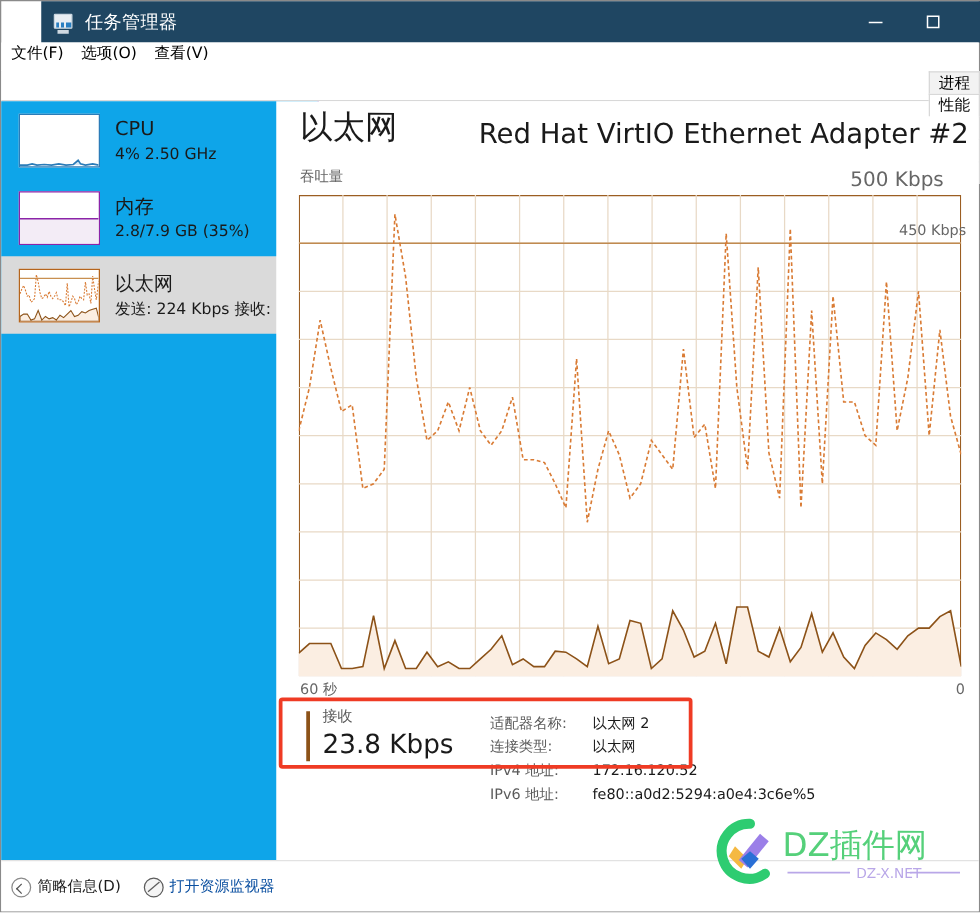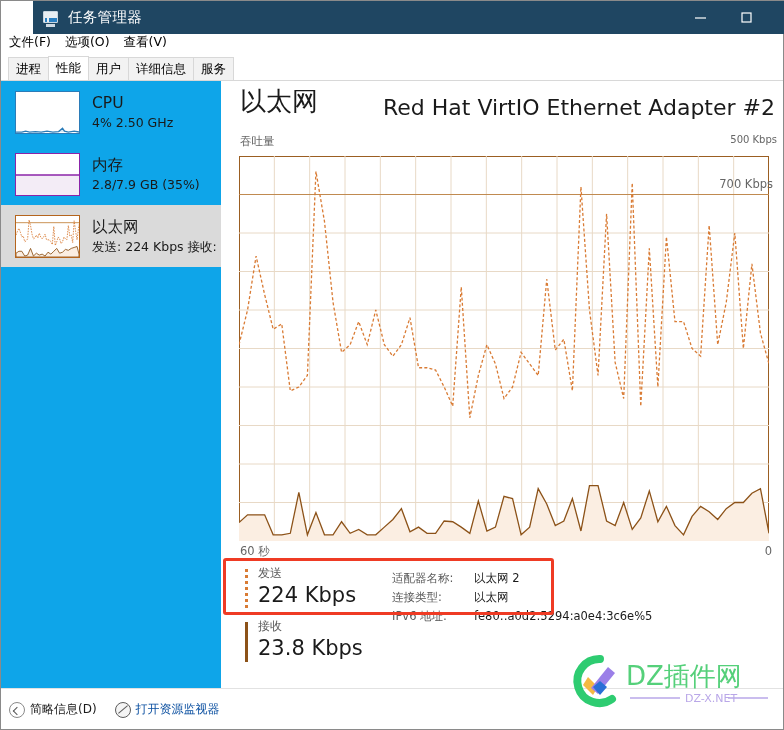--- a/index.html
+++ b/index.html
@@ -56,21 +56,21 @@
   }
   .menu-item {
     font-size: 12.5px; color: #000000; margin-right: 14px;
     font-family: "DejaVu Sans", "Liberation Sans", sans-serif;
   }
 
   
   .tabstrip {
     position: absolute; left: 0; top: 56px; width: 782px; height: 24px;
     display: flex; align-items: flex-end; padding-left: 7px;
-    border-bottom: 1px solid #d8d8d8; background: #ffffff;
+    border-bottom: 1px solid #d8d8d8; background: #ffffff; flex-direction: column;
   }
   .tab {
     height: 23px; padding: 0 7px; display: flex; align-items: center;
     font-size: 12.5px; color: #000000; border: 1px solid #d8d8d8;
     border-bottom: none; background: #f2f2f2; margin-right: -1px;
     font-family: "DejaVu Sans", "Liberation Sans", sans-serif;
   }
   .tab.active { background: #ffffff; position: relative; z-index: 2; height: 24px; }
 
   
@@ -107,21 +107,21 @@
   }
   .adapter-name {
     position: absolute; right: 8px; top: 14px; font-size: 22px; color: #1a1a1a;
     font-family: "DejaVu Sans", "Liberation Sans", sans-serif;
   }
   .axis-label {
     position: absolute; left: 19px; top: 53px; font-size: 11.5px; color: #666666;
     font-family: "DejaVu Sans", "Liberation Sans", sans-serif;
   }
   .axis-max {
-    position: absolute; right: 6px; top: 53px; font-size: 10px; color: #666666;
+    position: absolute; right: 28px; top: 53px; font-size: 16px; color: #666666;
     font-family: "DejaVu Sans", "Liberation Sans", sans-serif;
   }
   .chart-wrap { position: absolute; left: 18px; top: 75px; width: 530px; height: 385px; }
   .chart-wrap svg { display: block; }
   .chart-note {
     position: absolute; right: 10px; top: 96px; font-size: 11.5px; color: #666666;
     font-family: "DejaVu Sans", "Liberation Sans", sans-serif; pointer-events: none;
   }
   .x-left {
     position: absolute; left: 19px; top: 463px; font-size: 11.5px; color: #666666;
@@ -349,48 +349,47 @@
             <line x1="0" y1="308" x2="530" y2="308"></line>
             <line x1="0" y1="346.5" x2="530" y2="346.5"></line>
           </g>
         <line id="ref-line" x1="0" y1="38.5" x2="530" y2="38.5" stroke="#c08a50" stroke-width="1.2"></line>
         <polygon id="recv-area" fill="#fbeee2" stroke="none" points="0.00,366.52 8.55,358.82 17.10,358.82 25.65,358.82 34.19,378.84 42.74,378.84 51.29,377.30 59.84,336.49 68.39,378.84 76.94,356.51 85.48,378.84 94.03,378.84 102.58,365.75 111.13,377.30 119.68,373.45 128.23,378.84 136.77,378.84 145.32,371.14 153.87,363.44 162.42,352.66 170.97,375.76 179.52,371.14 188.06,377.30 196.61,377.30 205.16,364.98 213.71,365.75 222.26,371.14 230.81,377.30 239.35,344.96 247.90,374.99 256.45,371.14 265.00,340.34 273.55,342.65 282.10,378.84 290.65,371.14 299.19,332.64 307.74,348.04 316.29,369.60 324.84,364.98 333.39,342.65 341.94,374.99 350.48,329.56 359.03,329.56 367.58,364.98 376.13,369.60 384.68,346.50 393.23,373.45 401.77,361.90 410.32,334.95 418.87,365.75 427.42,350.35 435.97,369.60 444.52,378.84 453.06,360.36 461.61,350.35 470.16,355.74 478.71,363.44 487.26,352.66 495.81,346.50 504.35,346.50 512.90,337.26 521.45,332.64 530.00,377.30 530,385 0,385"></polygon>
         <polyline id="recv-line" fill="none" stroke="#8c5218" stroke-width="1.3" points="0.00,366.52 8.55,358.82 17.10,358.82 25.65,358.82 34.19,378.84 42.74,378.84 51.29,377.30 59.84,336.49 68.39,378.84 76.94,356.51 85.48,378.84 94.03,378.84 102.58,365.75 111.13,377.30 119.68,373.45 128.23,378.84 136.77,378.84 145.32,371.14 153.87,363.44 162.42,352.66 170.97,375.76 179.52,371.14 188.06,377.30 196.61,377.30 205.16,364.98 213.71,365.75 222.26,371.14 230.81,377.30 239.35,344.96 247.90,374.99 256.45,371.14 265.00,340.34 273.55,342.65 282.10,378.84 290.65,371.14 299.19,332.64 307.74,348.04 316.29,369.60 324.84,364.98 333.39,342.65 341.94,374.99 350.48,329.56 359.03,329.56 367.58,364.98 376.13,369.60 384.68,346.50 393.23,373.45 401.77,361.90 410.32,334.95 418.87,365.75 427.42,350.35 435.97,369.60 444.52,378.84 453.06,360.36 461.61,350.35 470.16,355.74 478.71,363.44 487.26,352.66 495.81,346.50 504.35,346.50 512.90,337.26 521.45,332.64 530.00,377.30"></polyline>
         <polyline id="send-line" fill="none" stroke="#d97b34" stroke-width="1.3" stroke-dasharray="3 2.2" points="0.00,188.65 8.55,154.00 17.10,100.10 25.65,138.60 34.19,173.25 42.74,167.86 51.29,234.85 59.84,231.00 68.39,219.45 76.94,15.40 85.48,65.45 94.03,146.30 102.58,196.35 111.13,188.65 119.68,165.55 128.23,188.65 136.77,154.00 145.32,188.65 153.87,200.20 162.42,188.65 170.97,161.70 179.52,211.75 188.06,211.75 196.61,214.06 205.16,231.00 213.71,250.25 222.26,130.90 230.81,261.80 239.35,219.45 247.90,188.65 256.45,207.90 265.00,242.55 273.55,231.00 282.10,196.35 290.65,207.90 299.19,219.45 307.74,123.20 316.29,194.04 324.84,183.26 333.39,234.85 341.94,30.80 350.48,154.00 359.03,219.45 367.58,57.75 376.13,206.36 384.68,242.55 393.23,26.95 401.77,250.25 410.32,92.40 418.87,231.00 427.42,80.85 435.97,165.55 444.52,165.55 453.06,192.50 461.61,200.20 470.16,69.30 478.71,188.65 487.26,146.30 495.81,77.00 504.35,192.50 512.90,107.80 521.45,177.10 530.00,207.90"></polyline>
       </svg>
     </div>
 
-    <div class="chart-note">700 Kbps</div>
+    <div class="chart-note">450 Kbps</div>
 
     <div class="x-left">60 秒</div>
     <div class="x-right">0</div>
 
     <div class="stats">
 
       <div class="stat-col">
-        <div class="stat-block send">
-          <div class="bar"></div>
-          <div class="stat-label">发送</div>
-          <div class="stat-value">224 Kbps</div>
-        </div>
         <div class="stat-block recv">
           <div class="bar"></div>
           <div class="stat-label">接收</div>
           <div class="stat-value">23.8 Kbps</div>
         </div>
       </div>
 
       <div class="info-table">
         <div class="info-row">
           <span class="info-k">适配器名称:</span>
           <span class="info-v">以太网 2</span>
         </div>
         <div class="info-row">
           <span class="info-k">连接类型:</span>
           <span class="info-v">以太网</span>
+        </div>
+        <div class="info-row">
+          <span class="info-k">IPv4 地址:</span>
+          <span class="info-v">172.16.120.52</span>
         </div>
         <div class="info-row">
           <span class="info-k">IPv6 地址:</span>
           <span class="info-v">fe80::a0d2:5294:a0e4:3c6e%5</span>
         </div>
       </div>
 
     </div>
   </div>
 

